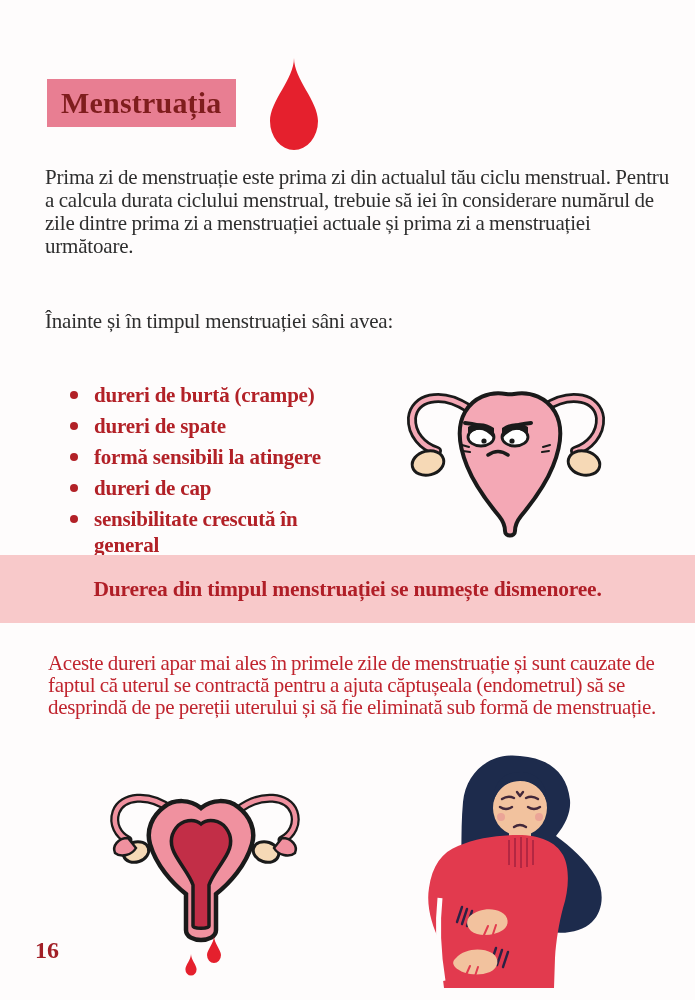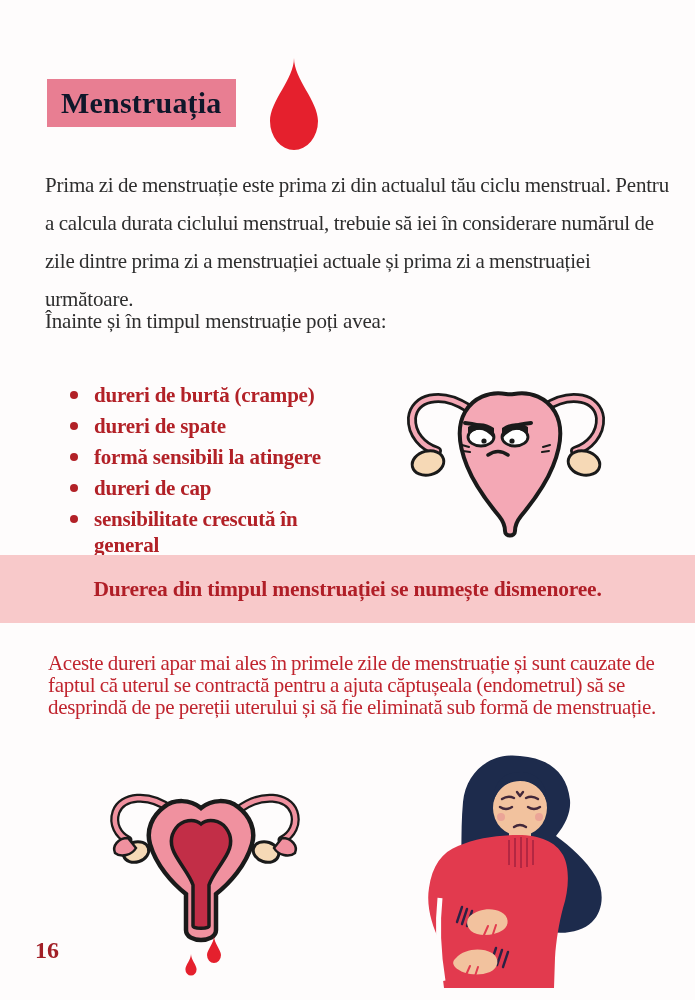--- a/index.html
+++ b/index.html
@@ -21,29 +21,29 @@
     --sweater-red:#e23a4e;
     --blush:#e89a94;
     --pagenum:#a21f26;
   }
   html,body{margin:0;padding:0;}
   body{font-family:"Liberation Serif","DejaVu Serif",serif;background:#fff;}
   .page{position:relative;width:695px;height:1000px;background:var(--page-bg);overflow:hidden;}
 
   .title-box{
     position:absolute;left:47px;top:79px;
-    background:var(--title-bg);color:#0f172a;
+    background:var(--title-bg);color:#7f1d1d;
     font-size:30px;font-weight:700;
     padding:7px 14px;letter-spacing:.2px;
   }
   .drop-icon{position:absolute;left:262px;top:55px;width:64px;height:98px;}
 
   .intro{
     position:absolute;left:45px;top:166px;width:625px;
-    font-size:21px;line-height:38px;color:var(--body-text);
+    font-size:21px;line-height:23px;color:var(--body-text);
     letter-spacing:-0.2px;word-spacing:-0.5px;margin:0;
   }
   .subhead{
     position:absolute;left:45px;top:309px;
     font-size:21px;color:var(--body-text);margin:0;letter-spacing:-0.2px;
   }
 
   .symptoms{
     position:absolute;left:63px;top:378px;width:300px;
     margin:4px;padding:0;list-style:none;
@@ -110,21 +110,21 @@
 <div class="page">
 
   <div class="title-box">Menstruația</div>
 
   <svg class="drop-icon" viewBox="0 0 64 98" aria-hidden="true">
     <path class="drop" d="M32,3 C32,24 8,46 8,66 a24,29 0 0 0 48,0 C56,46 32,24 32,3 Z"></path>
   </svg>
 
   <p class="intro">Prima zi de menstruație este prima zi din actualul tău ciclu menstrual. Pentru a calcula durata ciclului menstrual, trebuie să iei în considerare numărul de zile dintre prima zi a menstruației actuale și prima zi a menstruației următoare.</p>
 
-  <p class="subhead">Înainte și în timpul menstruație poți avea:</p>
+  <p class="subhead">Înainte și în timpul menstruației sâni avea:</p>
 
   <ul class="symptoms">
       <li>dureri de burtă (crampe)</li>
       <li>dureri de spate</li>
       <li>formă sensibili la atingere</li>
       <li>dureri de cap</li>
       <li>sensibilitate crescută în general</li>
     </ul>
 
   <svg class="grumpy-uterus" viewBox="0 0 232 164" aria-hidden="true">

